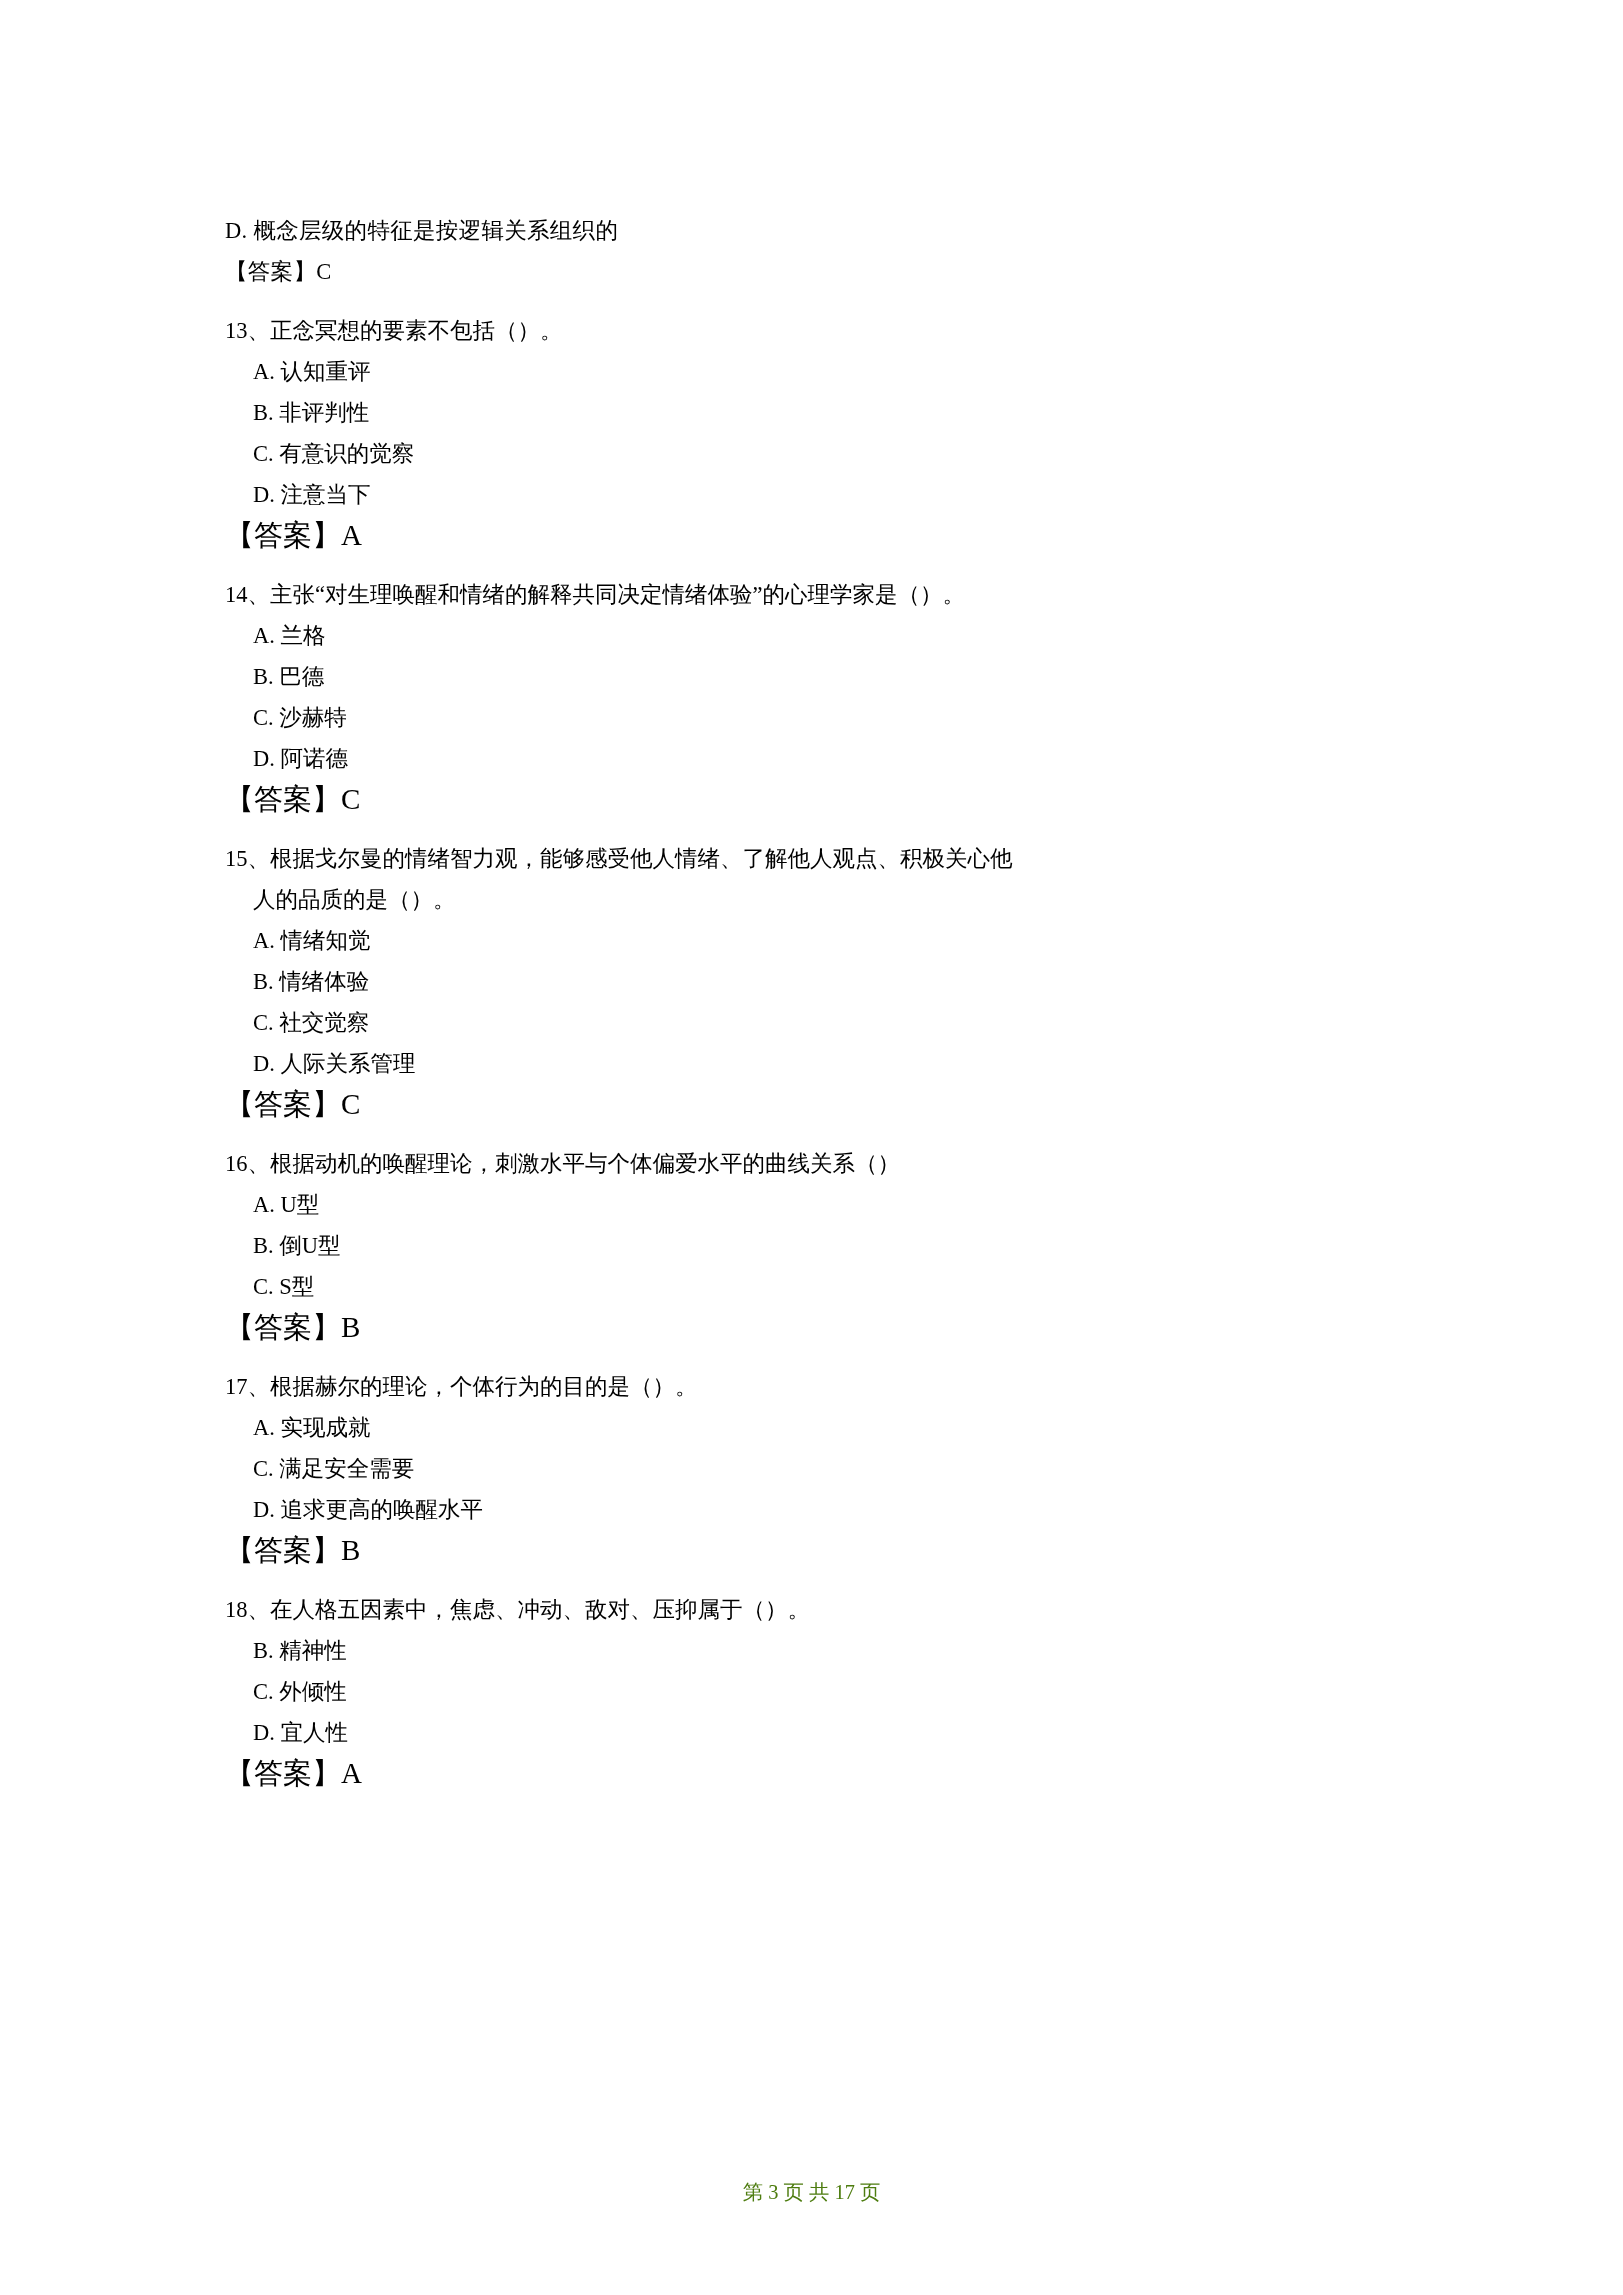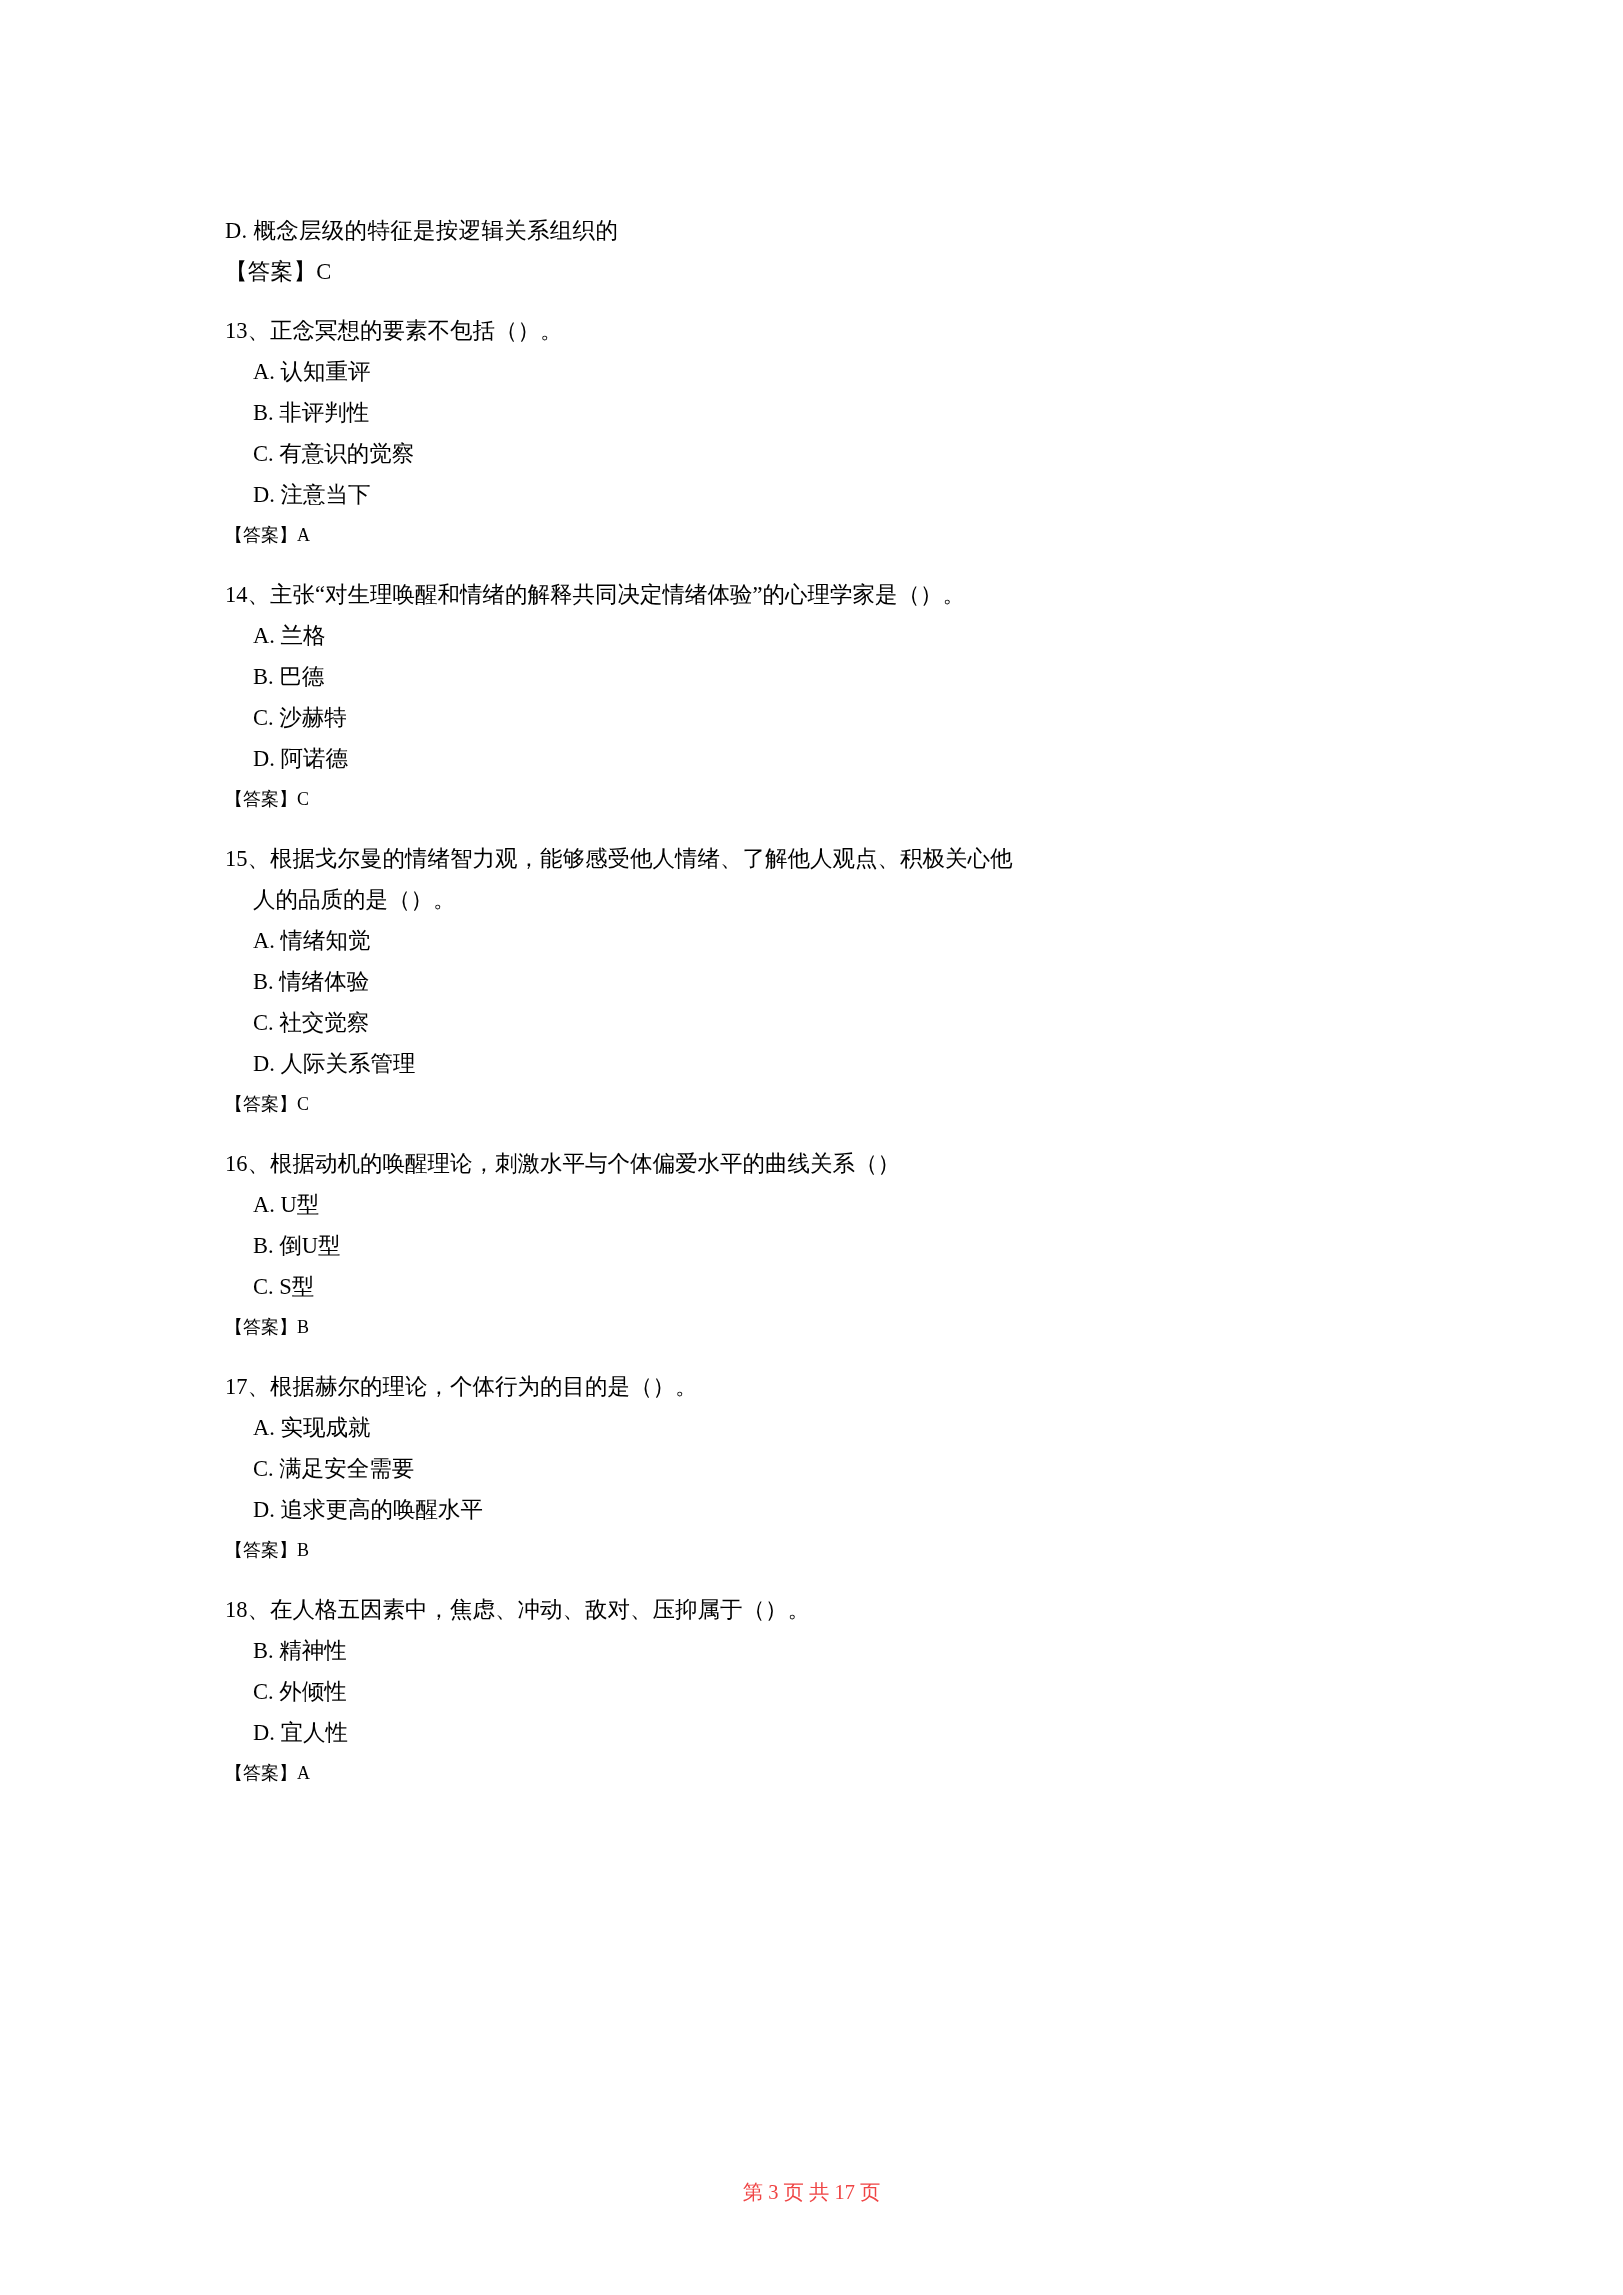--- a/index.html
+++ b/index.html
@@ -50,32 +50,32 @@
     display: block;
     padding-left: 28px;
     text-indent: 0;
   }
   .opt {
     font-size: 22.5px;
     line-height: 41px;
     padding-left: 28px;
   }
   .ans {
-    font-size: 18px;
+    font-size: 29px;
     line-height: 41px;
   }
   .footer {
     position: absolute;
     left: 0;
     top: 2162px;
     width: 1623px;
     text-align: center;
     font-size: 20.4px;
     font-family: "Liberation Serif", "DejaVu Serif", serif;
-    color: #ef4444;
+    color: #4d7c0f;
   }
 </style>
 </head>
 <body>
 
 <div class="page">
 
   <div class="content">
 
     <div class="carry-over">

